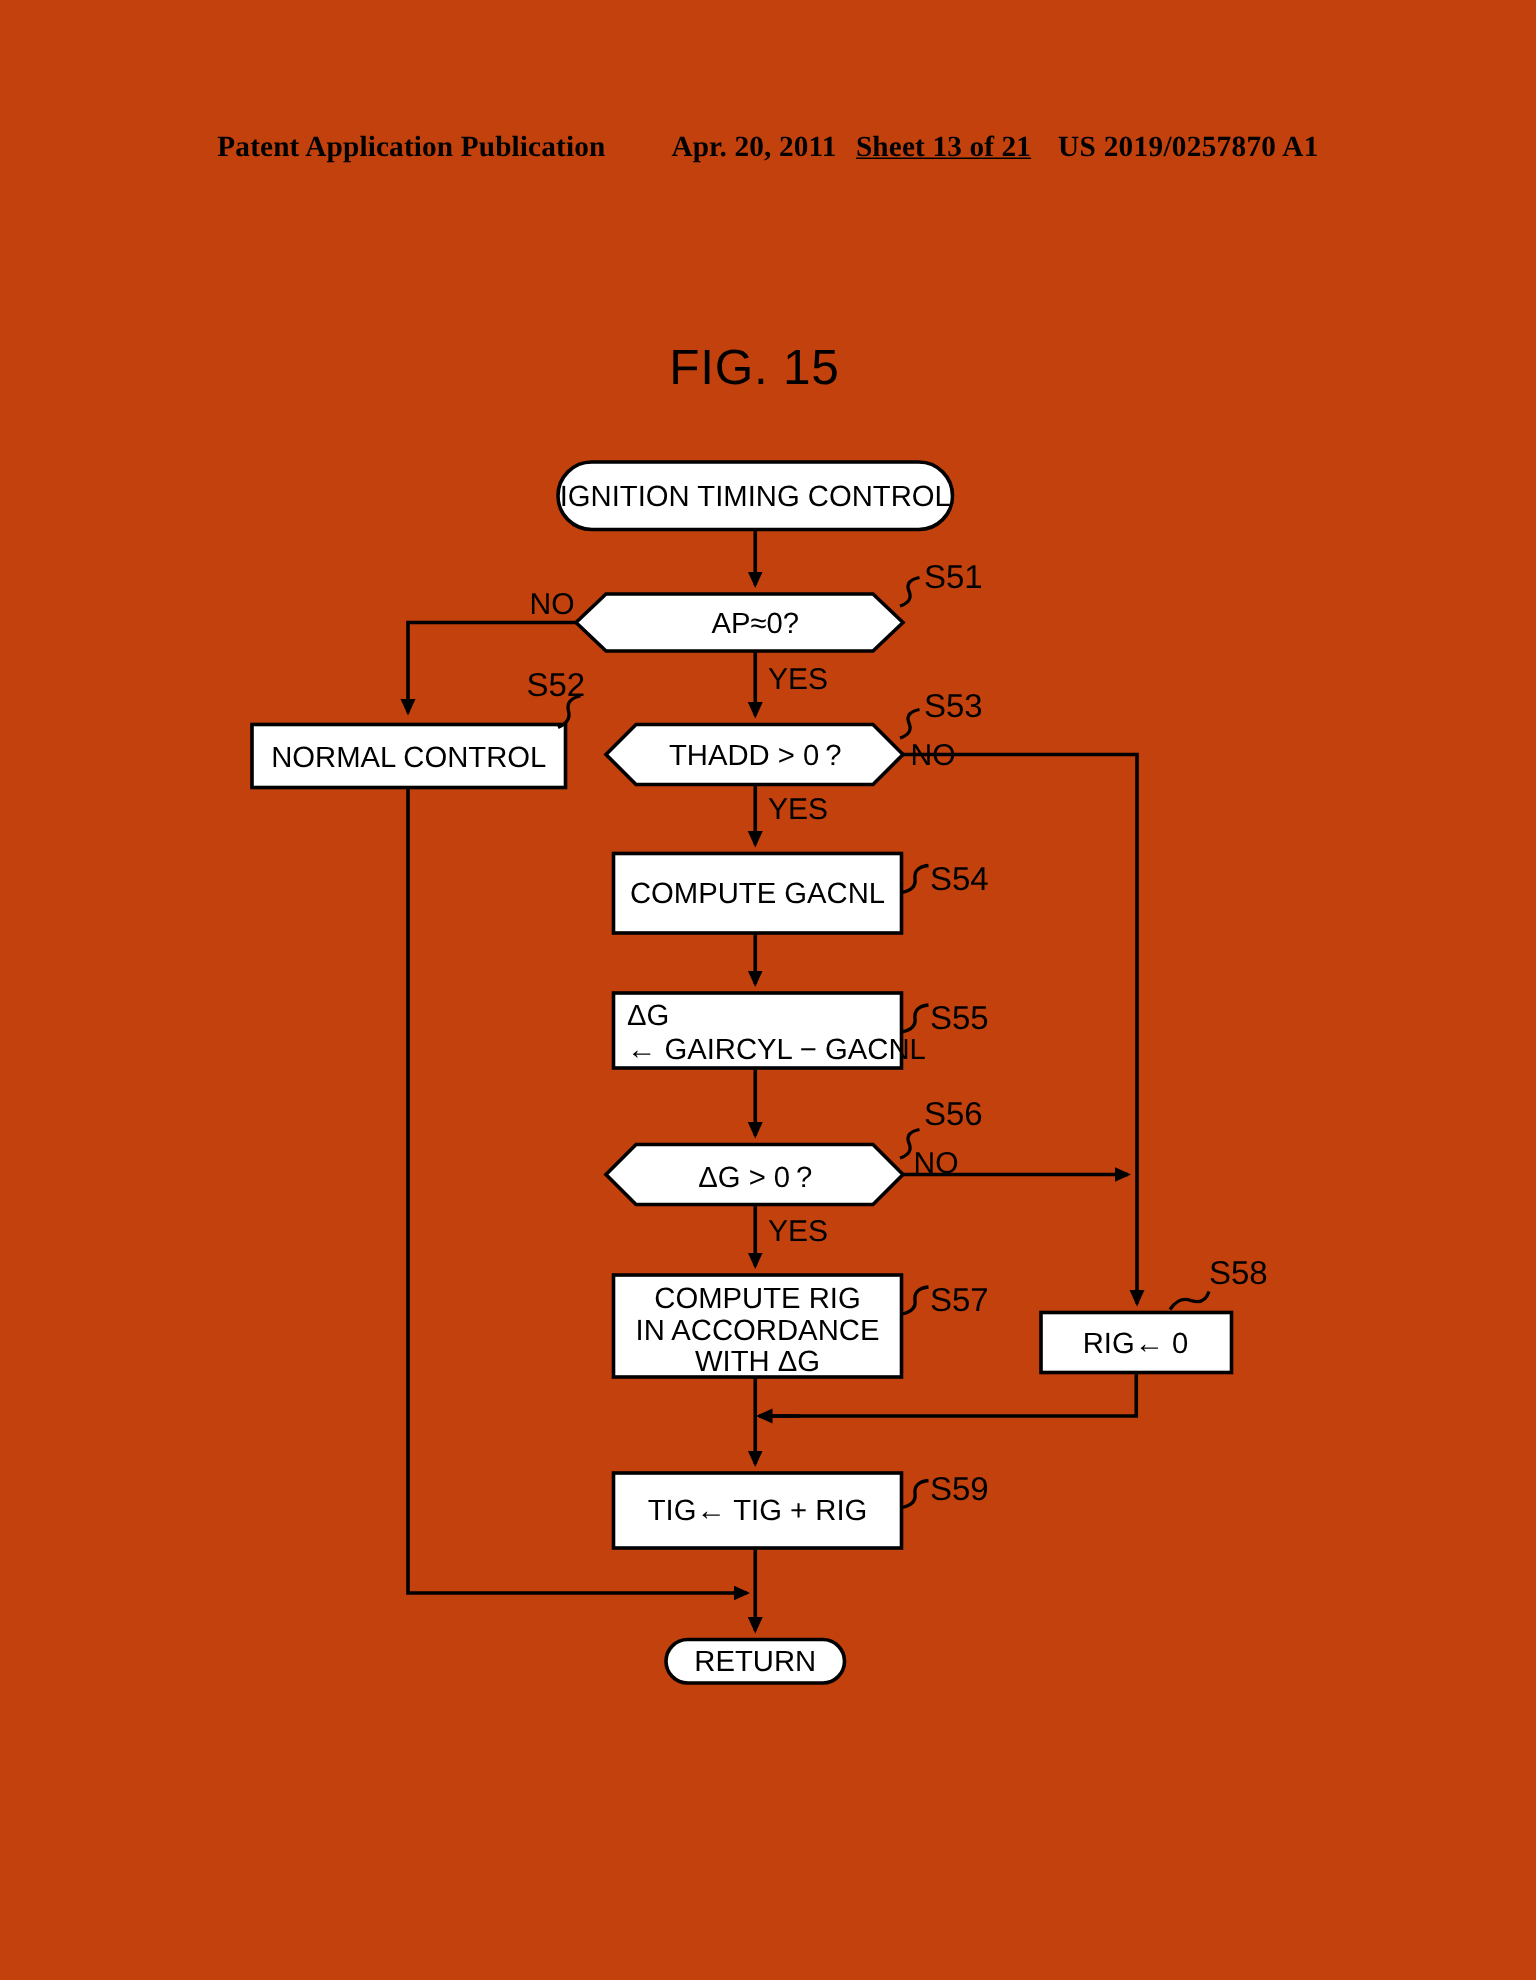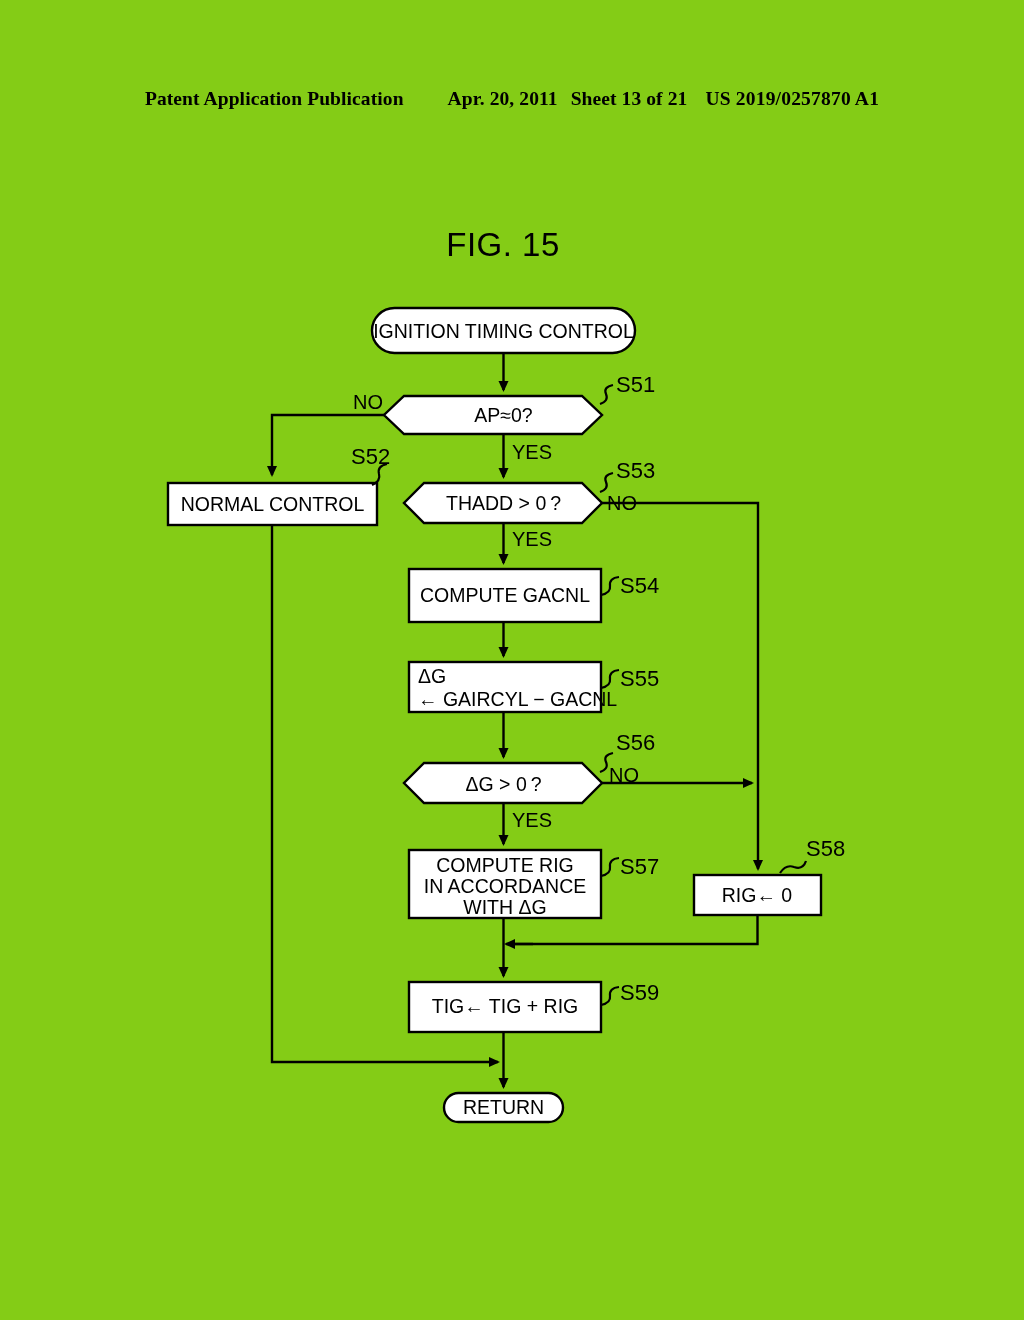--- a/index.html
+++ b/index.html
@@ -10,21 +10,21 @@
   body {
     width: 1024px;
     height: 1320px;
     position: relative;
     font-family: "Liberation Sans", sans-serif;
     overflow: hidden;
   }
   #page {
     position: absolute;
     inset: 0;
-    background: #84cc16;
+    background: #c2410c;
   }
   .header {
     position: absolute;
     top: 88px;
     left: 0;
     width: 1024px;
     display: flex;
     justify-content: center;
     align-items: baseline;
     font-family: "Liberation Serif", serif;
@@ -35,20 +35,21 @@
     white-space: nowrap;
   }
   .header .pub {
     margin-right: 44px;
   }
   .header .date {
     margin-right: 13px;
   }
   .header .sheet {
     margin-right: 18px;
+    text-decoration: underline;
   }
   .header .patno {
     letter-spacing: 0.2px;
   }
   #figure-svg {
     position: absolute;
     top: 0;
     left: 0;
   }
   .fig-title {

